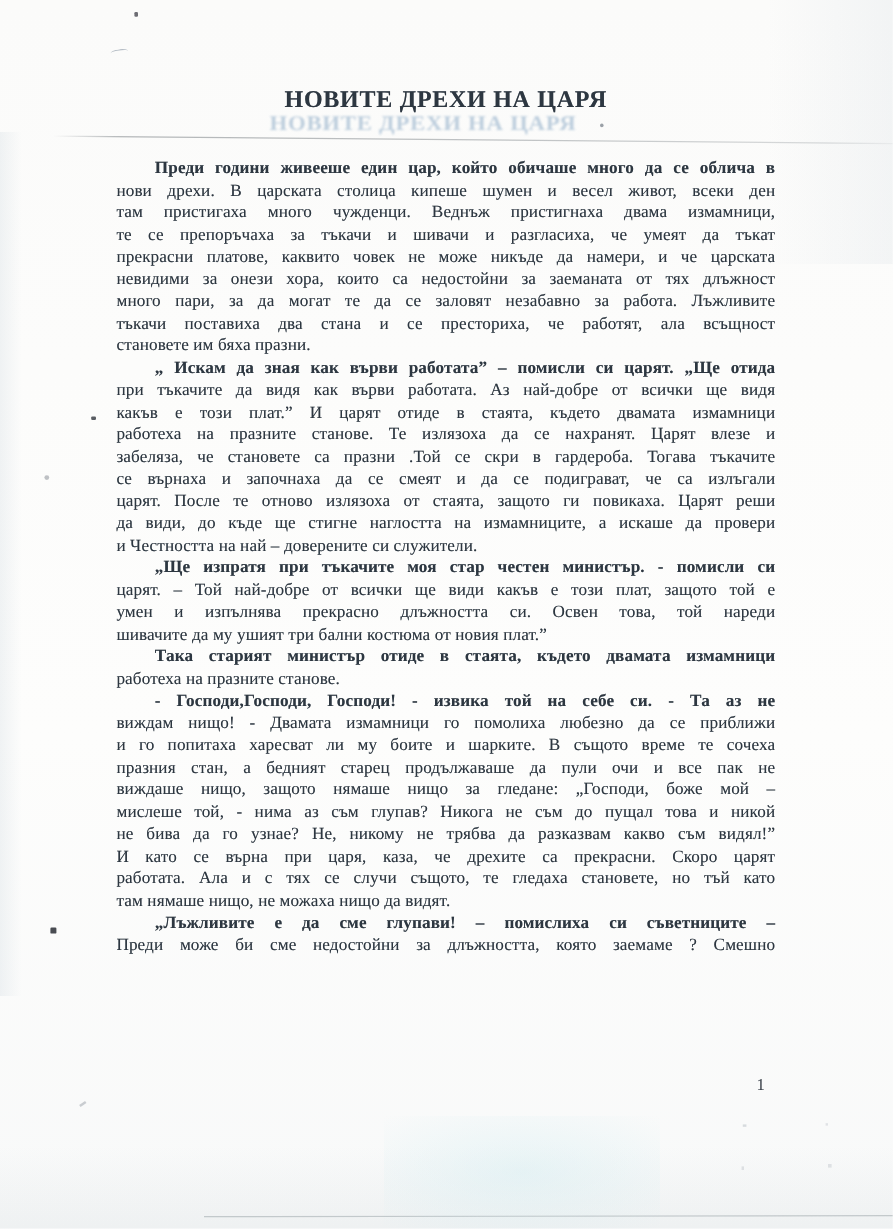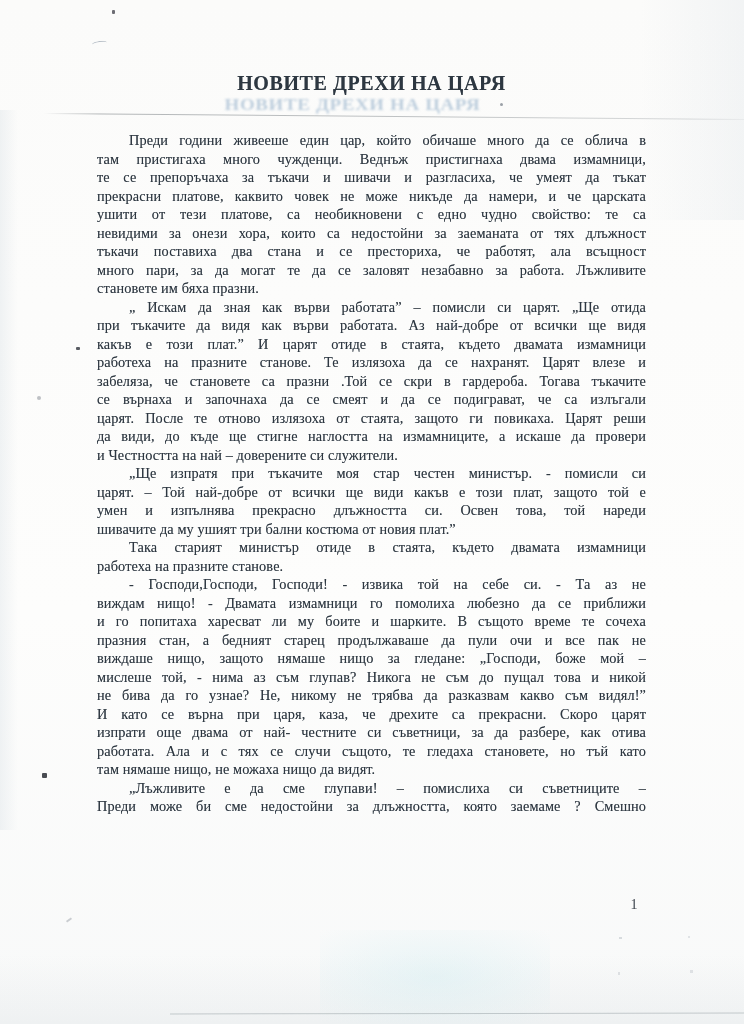--- a/index.html
+++ b/index.html
@@ -58,21 +58,21 @@
     font-size: 14.3px; color: var(--ink);
     text-shadow: 0 0 0.4px rgba(45,55,65,0.45);
   }
   .para { margin: 0; }
   .line {
     height: 18.5px; line-height: 18.5px;
     text-align: justify; text-align-last: justify;
     letter-spacing: 0.1px; white-space: nowrap;
   }
   .line.last { text-align-last: left; white-space: normal; }
-  .line.first { text-indent: 32px; }
+  .line.first { text-indent: 32px; font-weight: bold; }
 
   .page-number {
     position: absolute; left: 626px; top: 897px; width: 16px;
     font-size: 14px; color: #3a414a; text-align: center;
   }
 
   .speck { position: absolute; pointer-events: none; }
 </style>
 </head>
 <body style="background: rgb(252, 252, 251);">
@@ -85,27 +85,27 @@
   <div class="tint tint-topright"></div>
 
   <div class="ghost-title">НОВИТЕ ДРЕХИ НА ЦАРЯ</div>
   <div class="title">НОВИТЕ ДРЕХИ НА ЦАРЯ</div>
 
   <div class="fold-line"></div>
 
   <div class="text-block">
       <div class="para">
         <div class="line first">Преди години живееше един цар, който обичаше много да се облича в</div>
+        <div class="line">нови дрехи. В царската столица кипеше шумен и весел живот, всеки ден</div>
         <div class="line">там пристигаха много чужденци. Веднъж пристигнаха двама измамници,</div>
         <div class="line">те се препоръчаха за тъкачи и шивачи и разгласиха, че умеят да тъкат</div>
         <div class="line">прекрасни платове, каквито човек не може никъде да намери, и че царската</div>
-        <div class="line">ушити от тези платове, са необикновени с едно чудно свойство: те са</div>
         <div class="line">невидими за онези хора, които са недостойни за заеманата от тях длъжност</div>
+        <div class="line">много пари, за да могат те да се заловят незабавно за работа. Лъжливите</div>
         <div class="line">тъкачи поставиха два стана и се престориха, че работят, ала всъщност</div>
-        <div class="line">много пари, за да могат те да се заловят незабавно за работа. Лъжливите</div>
         <div class="line last">становете им бяха празни.</div>
       </div>
       <div class="para">
         <div class="line first">„ Искам да зная как върви работата” – помисли си царят. „Ще отида</div>
         <div class="line">при тъкачите да видя как върви работата. Аз най-добре от всички ще видя</div>
         <div class="line">какъв е този плат.” И царят отиде в стаята, където двамата измамници</div>
         <div class="line">работеха на празните станове. Те излязоха да се нахранят. Царят влезе и</div>
         <div class="line">забеляза, че становете са празни .Той се скри в гардероба. Тогава тъкачите</div>
         <div class="line">се върнаха и започнаха да се смеят и да се подиграват, че са излъгали</div>
         <div class="line">царят. После те отново излязоха от стаята, защото ги повикаха. Царят реши</div>
@@ -124,21 +124,20 @@
       </div>
       <div class="para">
         <div class="line first">- Господи,Господи, Господи! - извика той на себе си. - Та аз не</div>
         <div class="line">виждам нищо! - Двамата измамници го помолиха любезно да се приближи</div>
         <div class="line">и го попитаха харесват ли му боите и шарките. В същото време те сочеха</div>
         <div class="line">празния стан, а бедният старец продължаваше да пули очи и все пак не</div>
         <div class="line">виждаше нищо, защото нямаше нищо за гледане: „Господи, боже мой –</div>
         <div class="line">мислеше той, - нима аз съм глупав? Никога не съм до пущал това и никой</div>
         <div class="line">не бива да го узнае? Не, никому не трябва да разказвам какво съм видял!”</div>
         <div class="line">И като се върна при царя, каза, че дрехите са прекрасни. Скоро царят</div>
-        <div class="line">изпрати още двама от най- честните си съветници, за да разбере, как отива</div>
         <div class="line">работата. Ала и с тях се случи същото, те гледаха становете, но тъй като</div>
         <div class="line last">там нямаше нищо, не можаха нищо да видят.</div>
       </div>
       <div class="para">
         <div class="line first">„Лъжливите е да сме глупави! – помислиха си съветниците –</div>
         <div class="line">Преди може би сме недостойни за длъжността, която заемаме ? Смешно</div>
       </div>
     </div>
 
   <div class="page-number">1</div>

